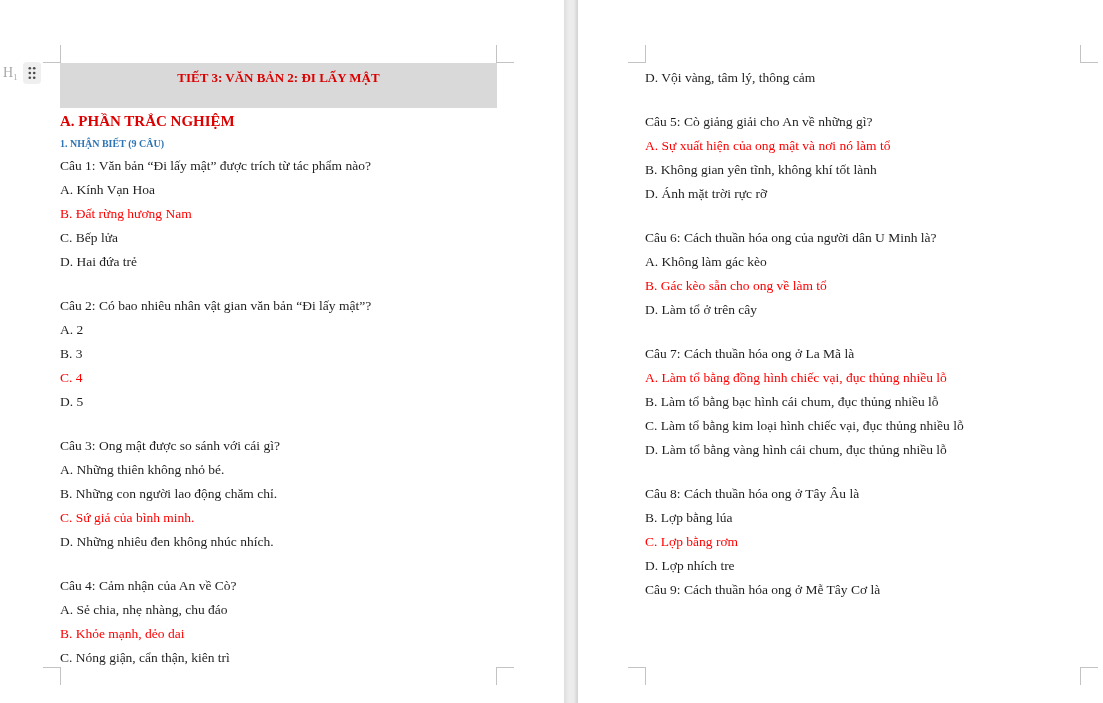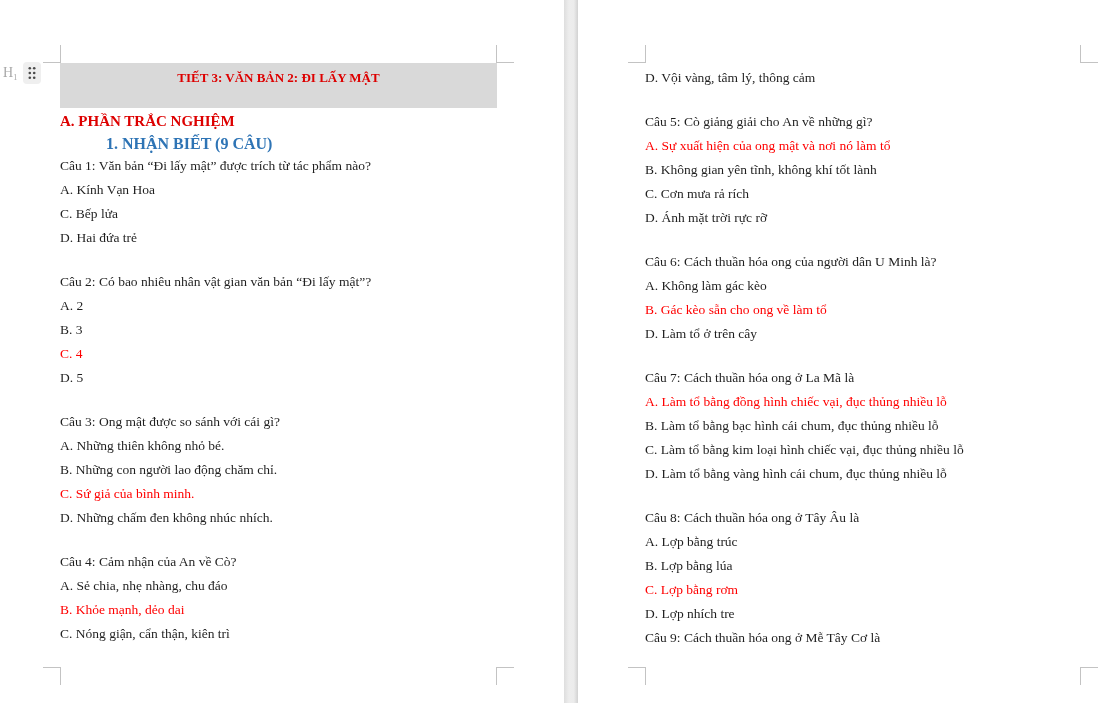--- a/index.html
+++ b/index.html
@@ -32,21 +32,21 @@
   .text-col{position:absolute;cursor:text;}
   #col1{left:60px;top:63px;width:437px;}
   #col2{left:645px;top:66px;width:436px;}
   .doc-title{
     height:45px;line-height:30px;text-align:center;
     background:var(--title-bg,#d9d9d9);
     color:var(--red-heading,#dd0000);
     font-weight:bold;font-size:13px;
   }
   .h-red{height:23px;line-height:27px;font-weight:bold;font-size:15px;color:var(--red-heading,#dd0000);}
-  .h-blue{height:23px;line-height:25px;font-weight:bold;font-size:16px;color:var(--blue-heading,#2e74b5);margin-left:46px;}
+  .h-blue{height:23px;line-height:25px;font-weight:bold;font-size:10px;color:var(--blue-heading,#2e74b5);}
   .line{height:24px;line-height:24px;font-size:13.5px;white-space:nowrap;}
   .red{color:var(--red-answer,#ff0000);}
   .gap{height:20px;}
 </style>
 </head>
 <body>
 
 <div id="canvas">
 
   <div class="page-divider"></div>
@@ -75,65 +75,64 @@
     </span>
   </div>
 
   <div class="text-col" id="col1">
     <div class="doc-title">TIẾT 3: VĂN BẢN 2: ĐI LẤY MẬT</div>
     <div>
         <div class="h-red">A. PHẦN TRẮC NGHIỆM</div>
         <div class="h-blue">1. NHẬN BIẾT (9 CÂU)</div>
         <div class="line">Câu 1: Văn bản “Đi lấy mật” được trích từ tác phẩm nào?</div>
         <div class="line">A. Kính Vạn Hoa</div>
+        <div class="line red">B. Đất rừng hương Nam</div>
         <div class="line">C. Bếp lửa</div>
         <div class="line">D. Hai đứa trẻ</div>
         <div class="gap"></div>
         <div class="line">Câu 2: Có bao nhiêu nhân vật gian văn bản “Đi lấy mật”?</div>
         <div class="line">A. 2</div>
         <div class="line">B. 3</div>
         <div class="line red">C. 4</div>
         <div class="line">D. 5</div>
         <div class="gap"></div>
         <div class="line">Câu 3: Ong mật được so sánh với cái gì?</div>
         <div class="line">A. Những thiên không nhỏ bé.</div>
         <div class="line">B. Những con người lao động chăm chỉ.</div>
         <div class="line red">C. Sứ giả của bình minh.</div>
-        <div class="line">D. Những chấm đen không nhúc nhích.</div>
+        <div class="line">D. Những nhiêu đen không nhúc nhích.</div>
         <div class="gap"></div>
         <div class="line">Câu 4: Cảm nhận của An về Cò?</div>
         <div class="line">A. Sẻ chia, nhẹ nhàng, chu đáo</div>
         <div class="line red">B. Khỏe mạnh, dẻo dai</div>
         <div class="line">C. Nóng giận, cẩn thận, kiên trì</div>
       </div>
   </div>
 
   <div class="text-col" id="col2">
     <div>
         <div class="line">D. Vội vàng, tâm lý, thông cảm</div>
         <div class="gap"></div>
         <div class="line">Câu 5: Cò giảng giải cho An về những gì?</div>
         <div class="line red">A. Sự xuất hiện của ong mật và nơi nó làm tổ</div>
         <div class="line">B. Không gian yên tĩnh, không khí tốt lành</div>
-        <div class="line">C. Cơn mưa rả rích</div>
         <div class="line">D. Ánh mặt trời rực rỡ</div>
         <div class="gap"></div>
         <div class="line">Câu 6: Cách thuần hóa ong của người dân U Minh là?</div>
         <div class="line">A. Không làm gác kèo</div>
         <div class="line red">B. Gác kèo sẵn cho ong về làm tổ</div>
         <div class="line">D. Làm tổ ở trên cây</div>
         <div class="gap"></div>
         <div class="line">Câu 7: Cách thuần hóa ong ở La Mã là</div>
         <div class="line red">A. Làm tổ bằng đồng hình chiếc vại, đục thủng nhiều lỗ</div>
         <div class="line">B. Làm tổ bằng bạc hình cái chum, đục thủng nhiều lỗ</div>
         <div class="line">C. Làm tổ bằng kim loại hình chiếc vại, đục thủng nhiều lỗ</div>
         <div class="line">D. Làm tổ bằng vàng hình cái chum, đục thủng nhiều lỗ</div>
         <div class="gap"></div>
         <div class="line">Câu 8: Cách thuần hóa ong ở Tây Âu là</div>
-        <div class="line">A. Lợp bằng trúc</div>
         <div class="line">B. Lợp bằng lúa</div>
         <div class="line red">C. Lợp bằng rơm</div>
         <div class="line">D. Lợp nhích tre</div>
         <div class="line">Câu 9: Cách thuần hóa ong ở Mễ Tây Cơ là</div>
       </div>
   </div>
 
 </div>
 
 </body></html>

